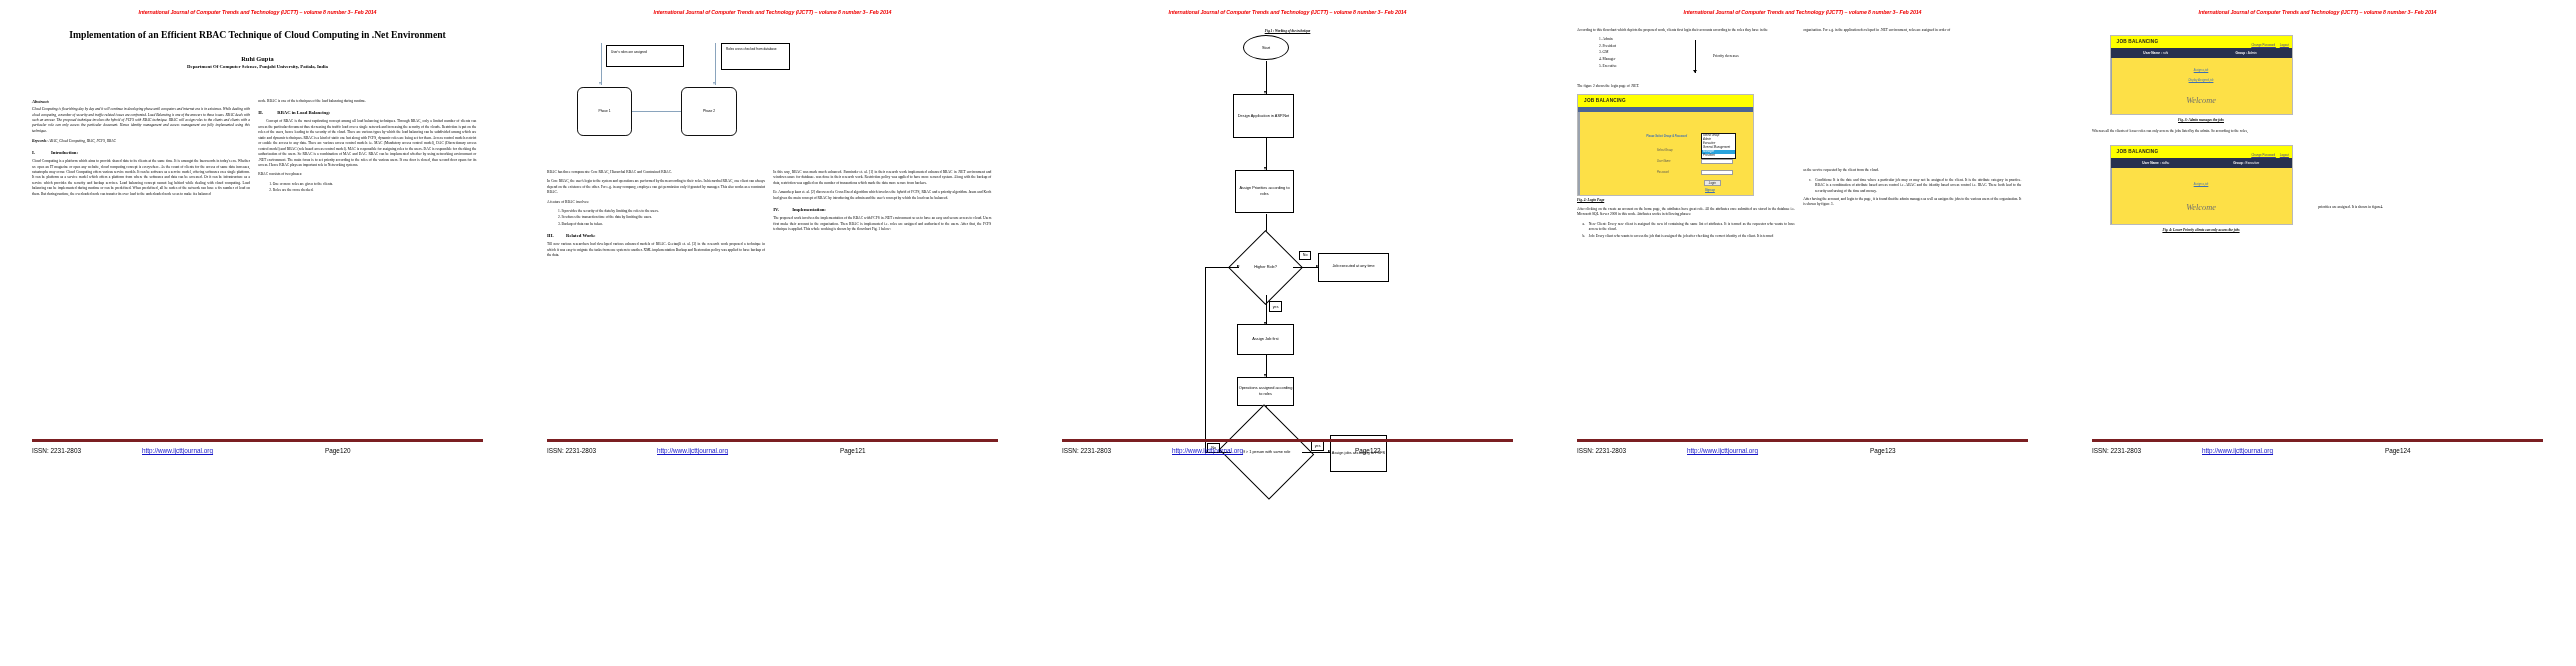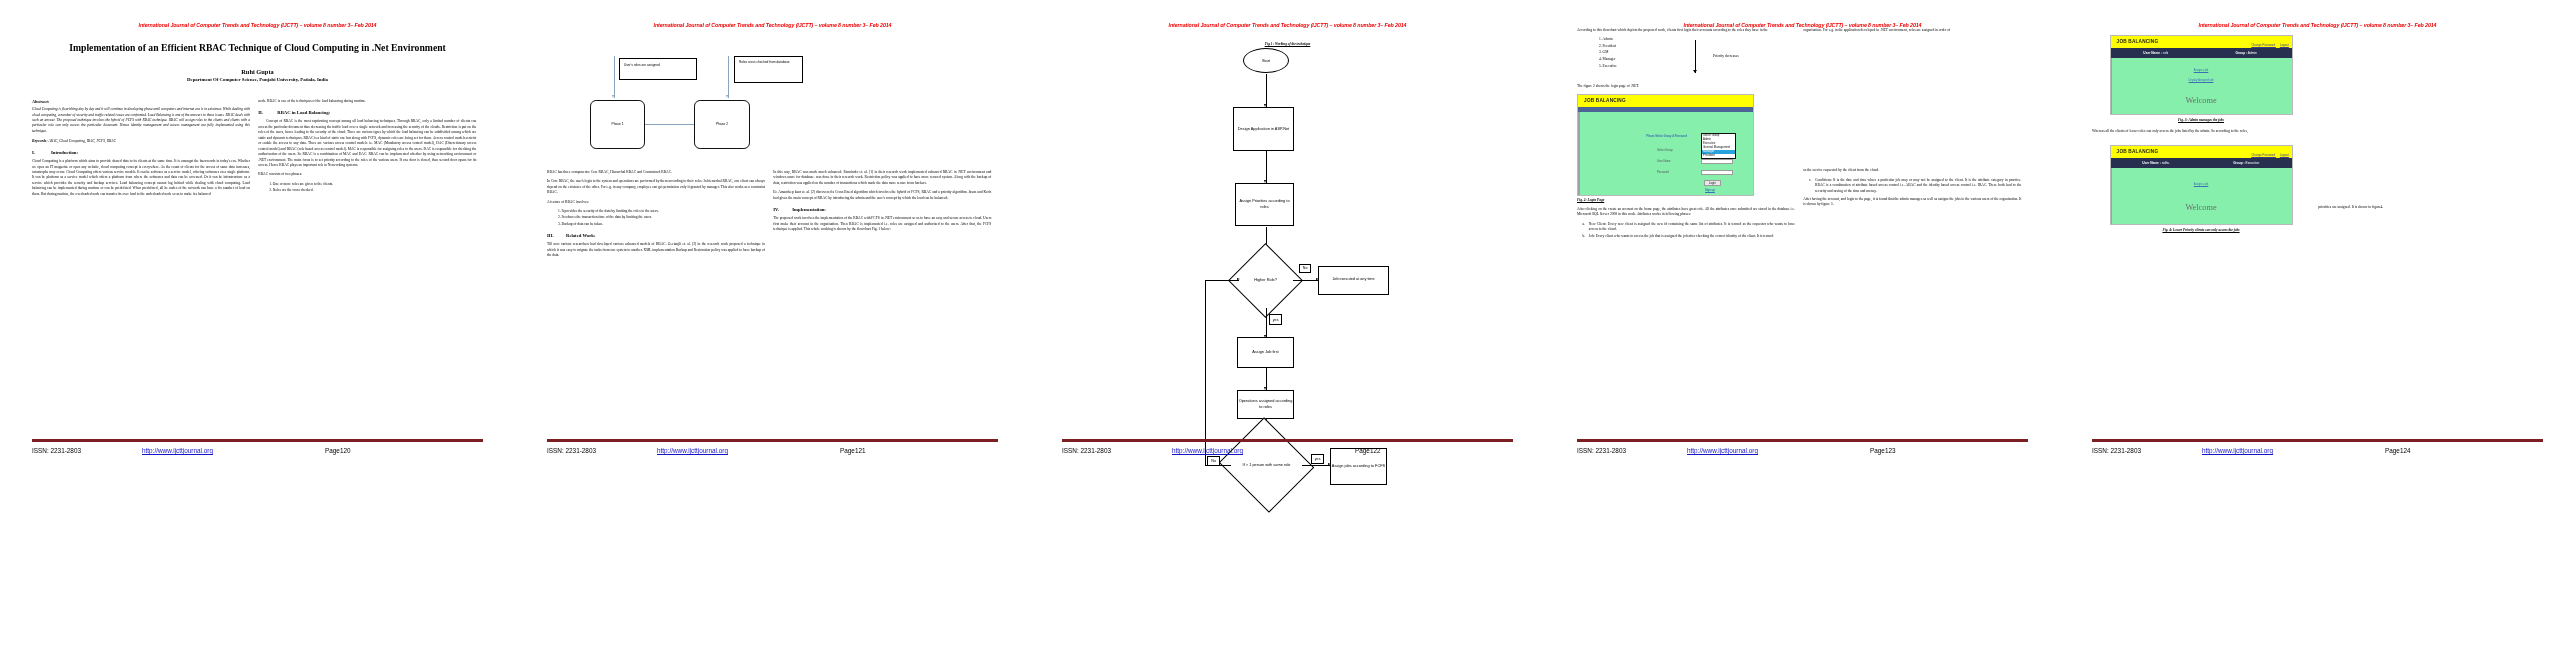--- a/index.html
+++ b/index.html
@@ -7,21 +7,21 @@
     width: 2576px; height: 667px;
     background: #ffffff;
     font-family: "Liberation Serif", serif;
     overflow: hidden;
   }
   .spread { display: flex; width: 2576px; height: 667px; }
   .page {
     width: 515px; height: 477px;
     position: relative;
     background: #fff;
-    padding: 13px;
+    padding: 0;
     flex: 0 0 515px;
   }
   .journal-header {
     text-align: center;
     color: #ef0000;
     font-family: "Liberation Sans", sans-serif;
     font-style: italic;
     font-weight: bold;
     font-size: 5.3px;
     letter-spacing: -0.1px;
@@ -170,21 +170,21 @@
   }
   .shot .topbar .links span { margin-left: 3.9px; text-decoration: underline; }
   .shot .bluebar { background: #4a6495; height: 5px; }
   .shot .navybar {
     background: #27314f; height: 10.6px; display: flex; align-items: center;
     color: #fff; font-family: "Liberation Sans", sans-serif; font-size: 3.2px;
   }
   .shot .navybar .c1 { width: 50%; text-align: center; }
   .shot .navybar .c2 { width: 50%; text-align: center; }
   .shot .navybar b { font-weight: bold; }
-  .shot .body { background: #86efac; position: relative; }
+  .shot .body { background: #fde047; position: relative; font-style: italic; }
   .shot .leftrail {
     position: absolute; left: 0; top: 0; bottom: 0; width: 1.7px; background: #9aa2ae;
   }
   .shot .ctr-link {
     text-align: center; color: #3d6fb4; text-decoration: underline;
     font-family: "Liberation Sans", sans-serif; font-size: 2.7px;
   }
   .shot .welcome {
     text-align: center; font-family: "Liberation Serif", serif;
     font-size: 8.3px; color: #6e6e6e; font-weight: normal;

